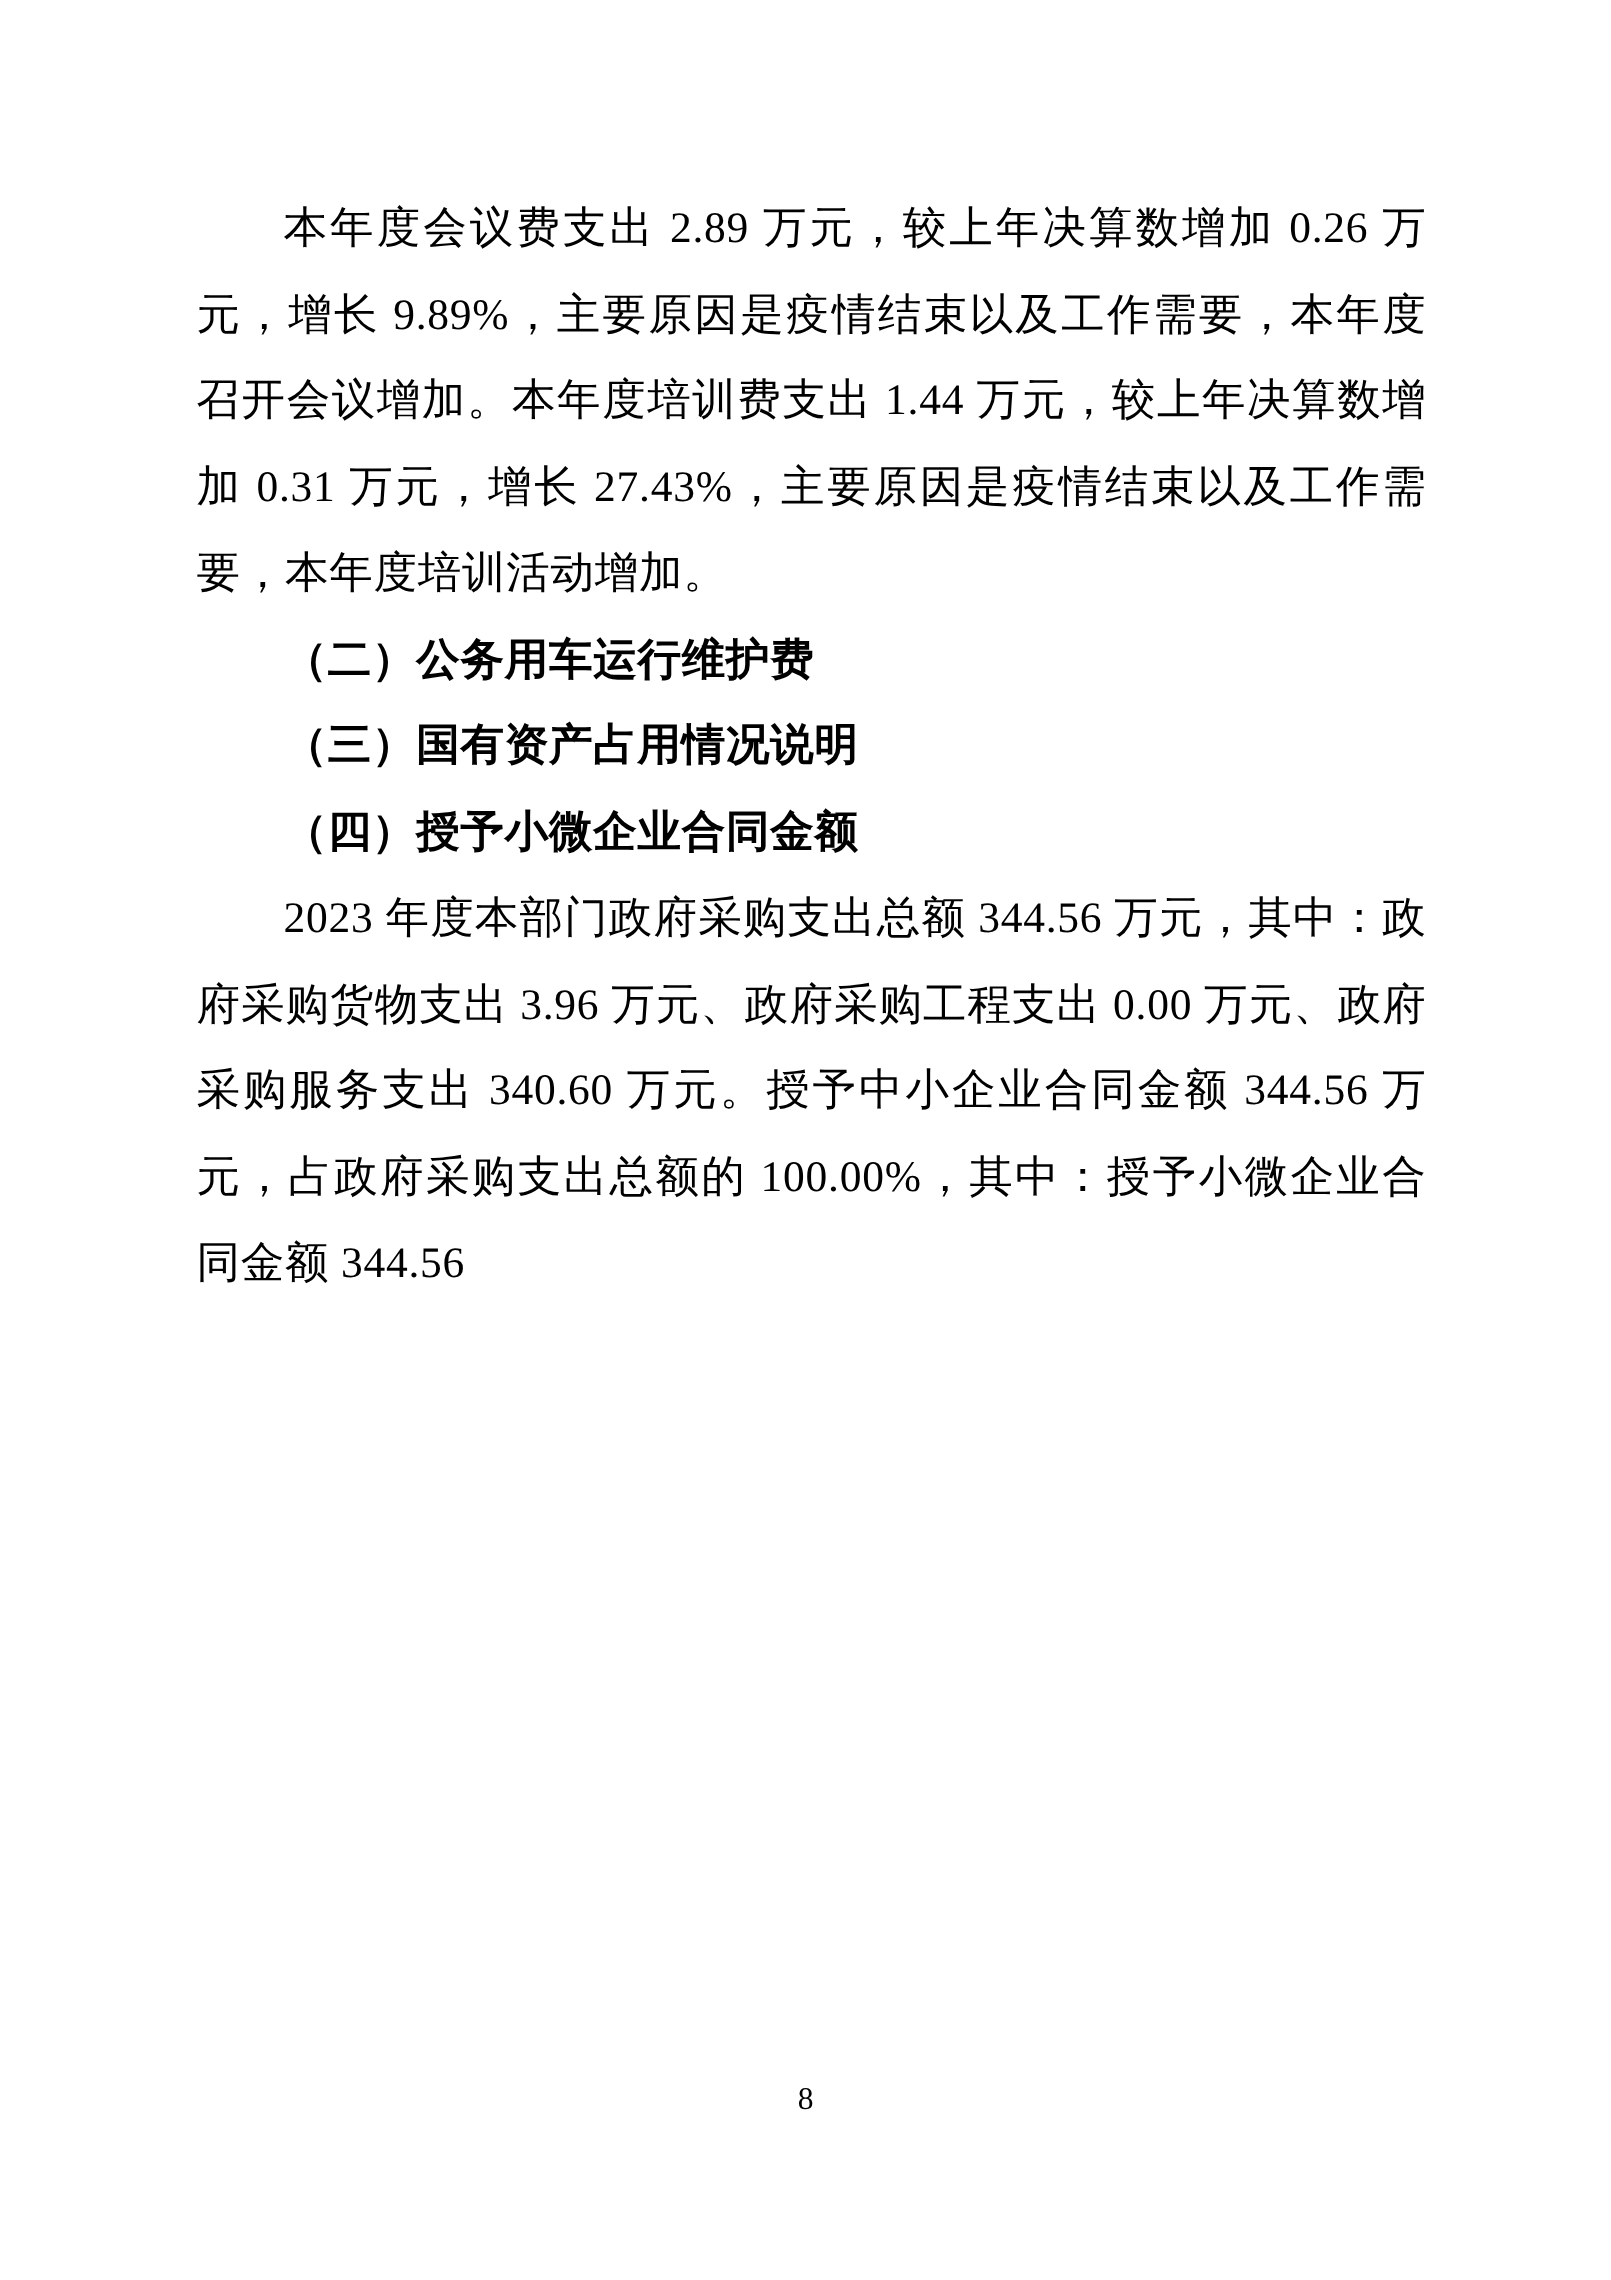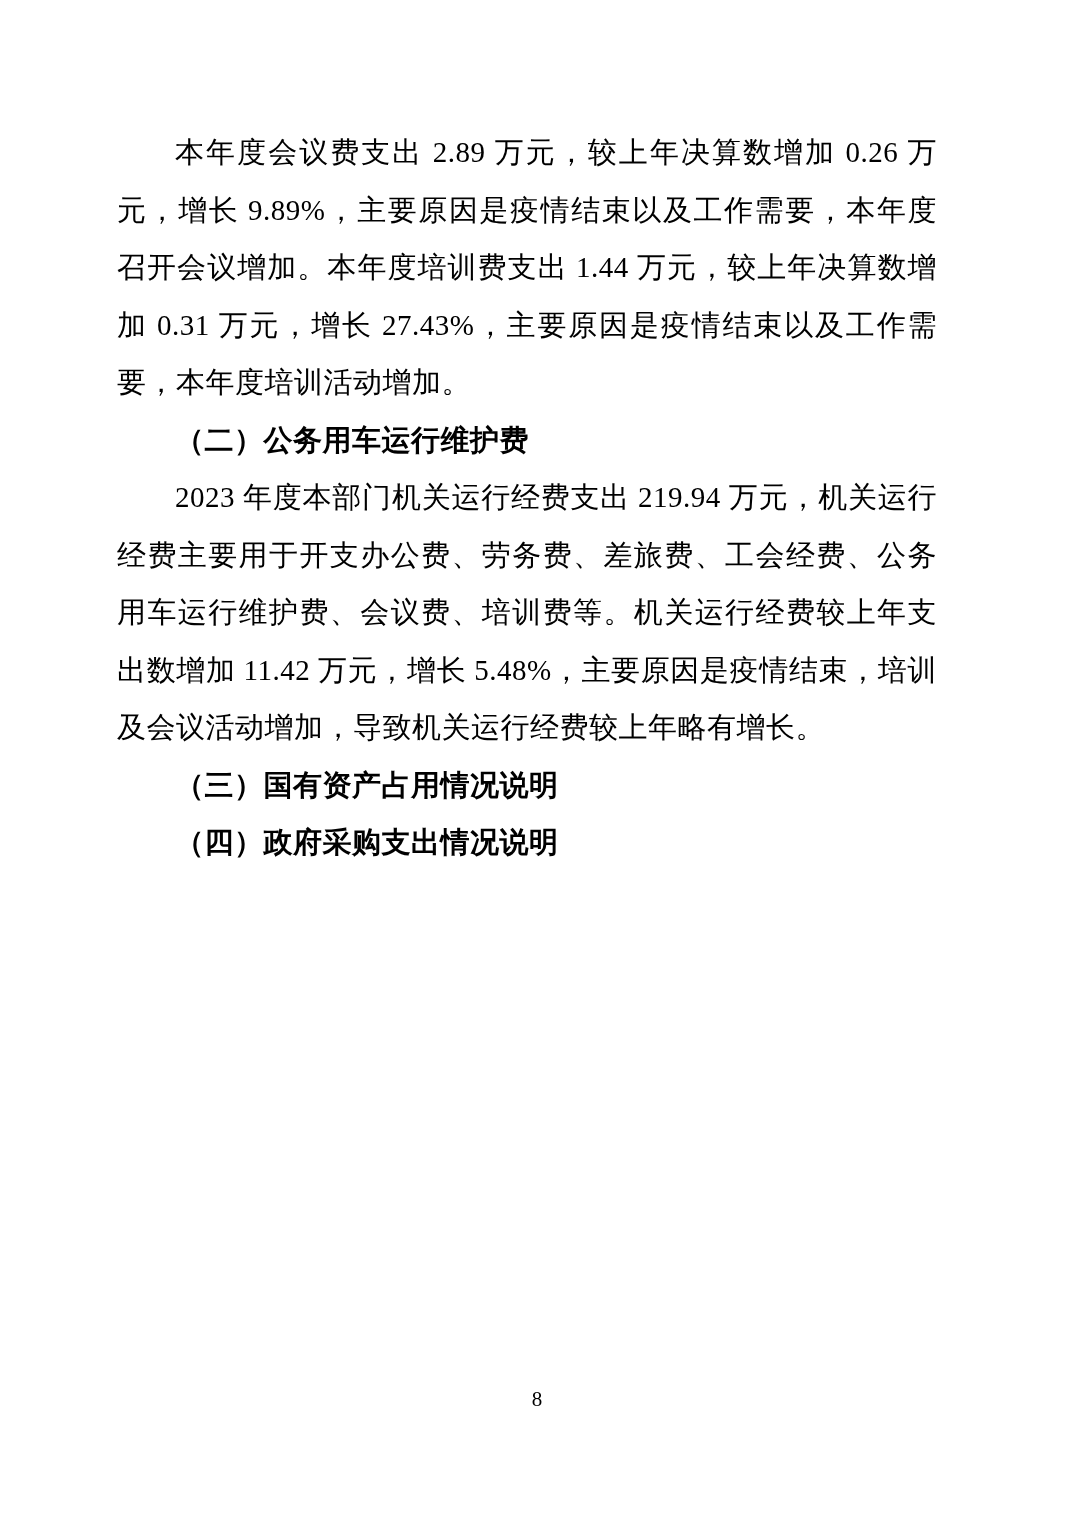--- a/index.html
+++ b/index.html
@@ -11,21 +11,21 @@
     position: relative;
     width: 1074px;
     height: 1520px;
     background: #ffffff;
     color: #000000;
     overflow: hidden;
     font-family: "Liberation Serif", serif;
   }
   .content {
     position: absolute;
-    left: 117px;
+    left: 131px;
     top: 124px;
     width: 820px;
     font-size: 29px;
     line-height: 57.5px;
     text-align: justify;
     letter-spacing: 0.5px;
     color: #000000;
   }
   .content p.body {
     margin: 0;
@@ -50,21 +50,21 @@
     color: #000000;
   }
 </style>
 </head>
 <body>
 
 <main class="page">
   <section class="content">
     <p class="body">本年度会议费支出 2.89 万元，较上年决算数增加 0.26 万元，增长 9.89%，主要原因是疫情结束以及工作需要，本年度召开会议增加。本年度培训费支出 1.44 万元，较上年决算数增加 0.31 万元，增长 27.43%，主要原因是疫情结束以及工作需要，本年度培训活动增加。</p>
     <h2 class="heading">（二）公务用车运行维护费</h2>
-    <p class="body">2023 年度本部门机关运行经费支出 219.94 万元，机关运行经费主要用于开支办公费、劳务费、差旅费、工会经费、公务用车运行维护费、会议费、培训费等。机关运行经费较上年支出数增加 11.42 万元，增长 5.48%，主要原因是疫情结束，培训及会议活动增加，导致机关运行经费较上年略有增长。</p>
     <h2 class="heading">（三）国有资产占用情况说明</h2>
-    <h2 class="heading">（四）政府采购支出情况说明</h2>
+    <h2 class="heading">（四）授予小微企业合同金额</h2>
+    <p class="body">2023 年度本部门政府采购支出总额 344.56 万元，其中：政府采购货物支出 3.96 万元、政府采购工程支出 0.00 万元、政府采购服务支出 340.60 万元。授予中小企业合同金额 344.56 万元，占政府采购支出总额的 100.00%，其中：授予小微企业合同金额 344.56</p>
   </section>
 
   <footer class="footer">
     <span>8</span>
   </footer>
 </main>
 
 </body></html>

